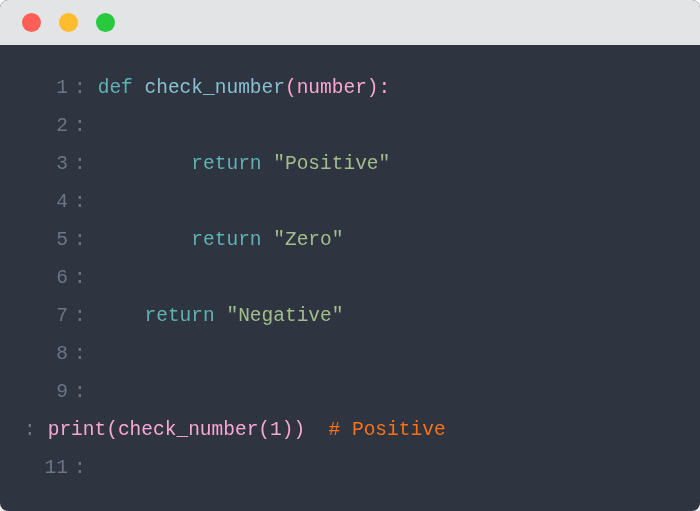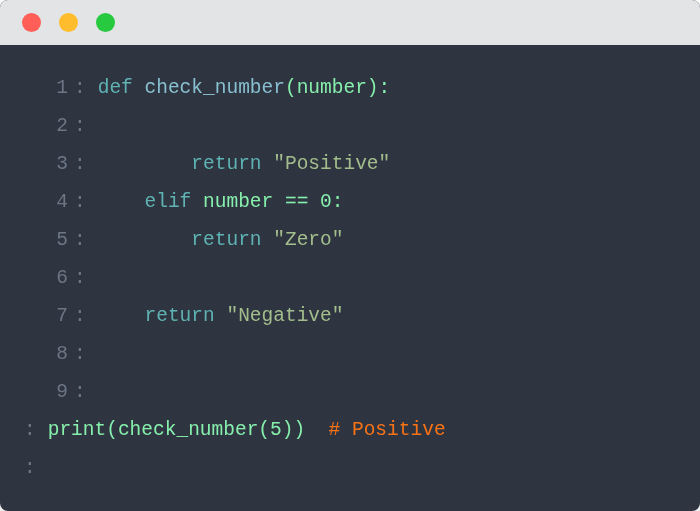--- a/index.html
+++ b/index.html
@@ -54,21 +54,21 @@
     user-select: none;
   }
   .colon {
     color: #6c7685;
     padding: 0 12px 0 6px;
   }
   .code { flex: 1; }
 
   .kw     { color: #5fb3b3; margin-top: 12px; }     
   .fn     { color: #88c0d0; font-family: Liberation Mono, monospace; }     
-  .nm     { color: #86efac; text-align: right; }
+  .nm     { color: #f9a8d4; text-align: right; }
   .str    { color: #a3be8c; }
   .cmt    { color: #f97316; }
 </style>
 </head>
 <body>
 
 <div class="window">
   <div class="titlebar">
     <div class="dot red"></div>
     <div class="dot yellow"></div>
@@ -90,21 +90,20 @@
 
     <div class="line">
       <span class="gutter">3</span>
       <span class="colon">:</span>
       <span class="code"><span class="nm">        </span><span class="kw">return </span><span class="str">"Positive"</span></span>
     </div>
 
     <div class="line">
       <span class="gutter">4</span>
       <span class="colon">:</span>
-      <span class="code"><span class="nm">    </span><span class="kw">elif </span><span class="nm">number == 0:</span></span>
     </div>
 
     <div class="line">
       <span class="gutter">5</span>
       <span class="colon">:</span>
       <span class="code"><span class="nm">        </span><span class="kw">return </span><span class="str">"Zero"</span></span>
     </div>
 
     <div class="line">
       <span class="gutter">6</span>
@@ -125,22 +124,23 @@
     </div>
 
     <div class="line">
       <span class="gutter">9</span>
       <span class="colon">:</span>
       <span class="code"></span>
     </div>
 
     <div class="line">
       <span class="colon">:</span>
-      <span class="code"><span class="nm">print(check_number(5))  </span><span class="cmt"># Positive</span></span>
+      <span class="code"><span class="nm">print(check_number(1))  </span><span class="cmt"># Positive</span></span>
     </div>
 
     <div class="line">
+      <span class="gutter">11</span>
       <span class="colon">:</span>
       <span class="code"></span>
     </div>
 
   </div>
 </div>
 
 </body></html>

